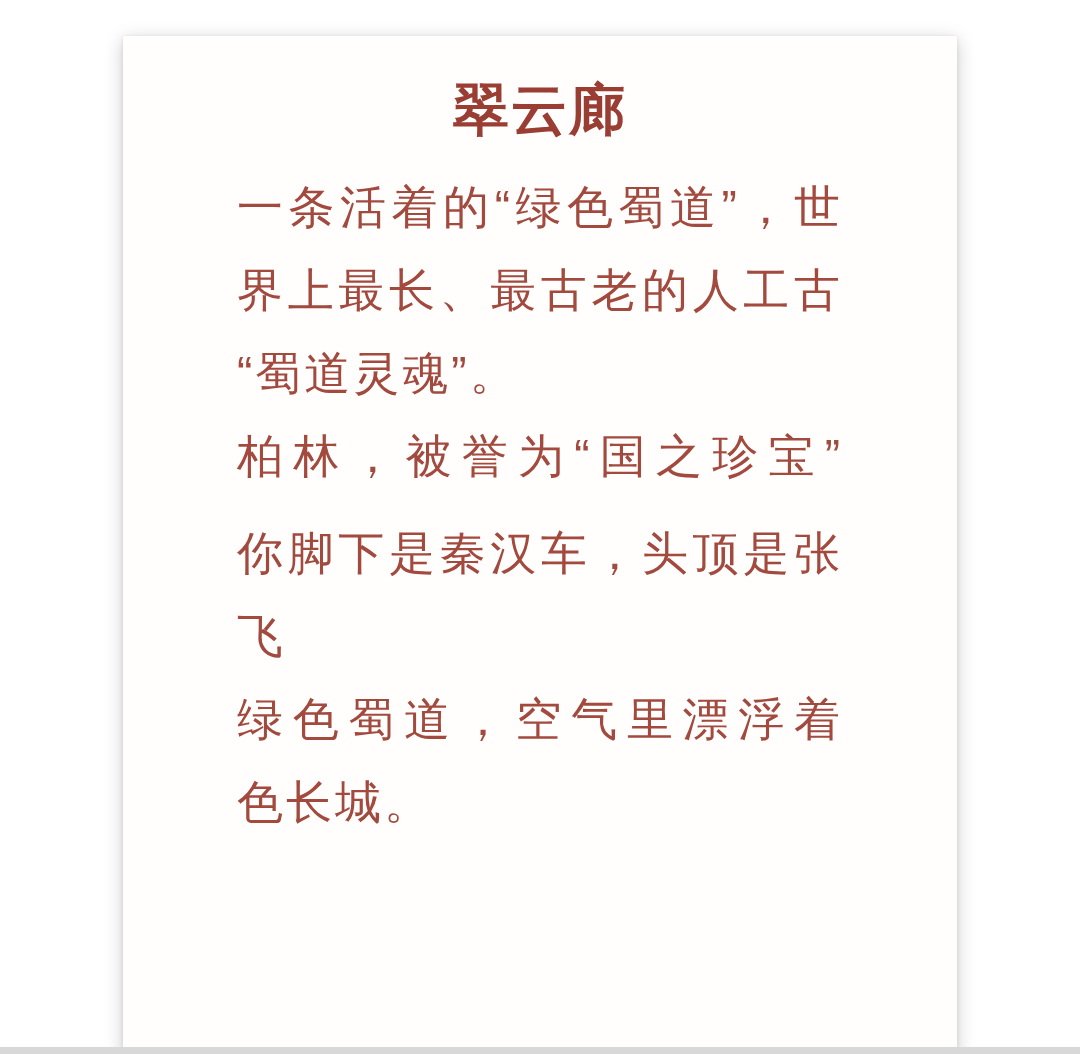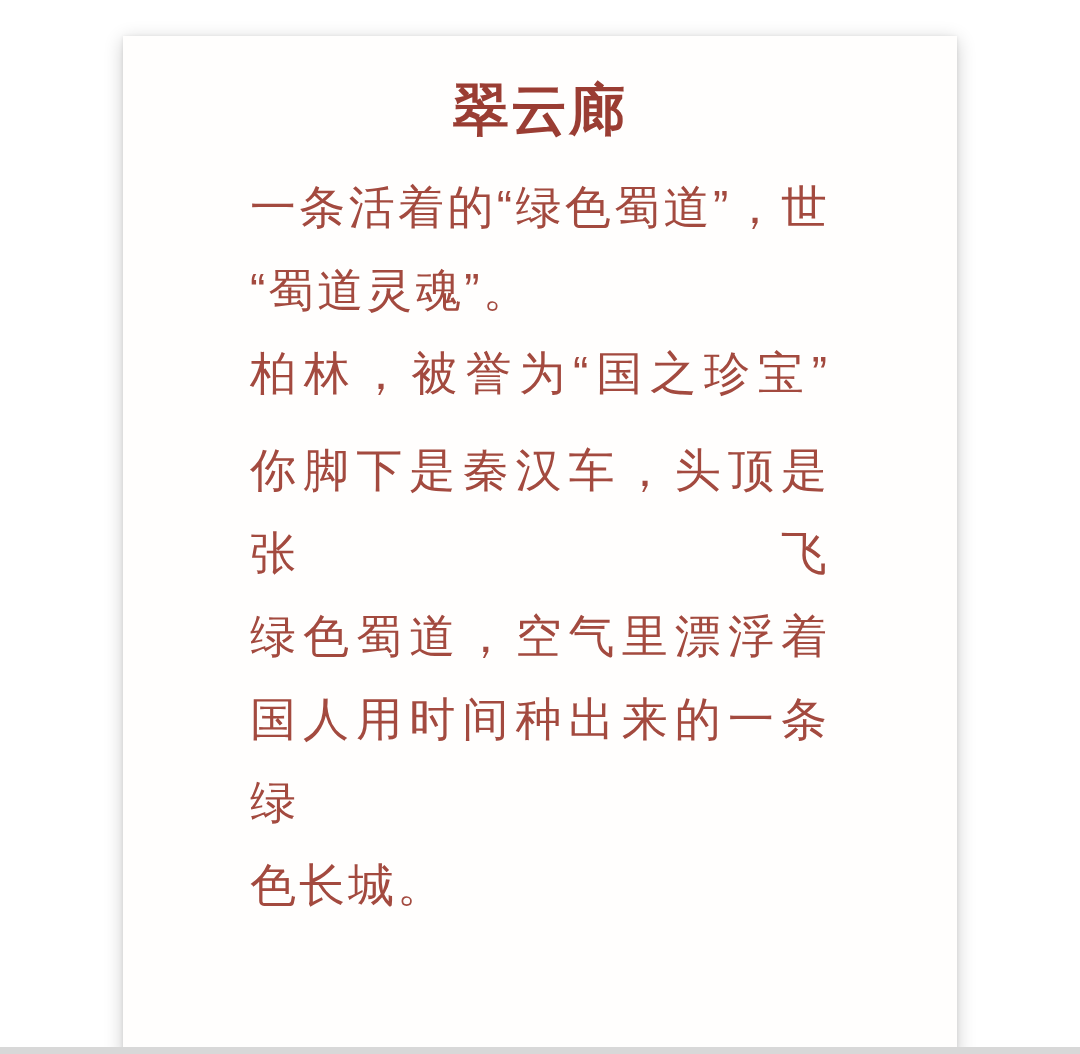--- a/index.html
+++ b/index.html
@@ -28,21 +28,21 @@
   .title {
     color: var(--title-color, #9a3d33);
     font-size: 56px;
     font-weight: bold;
     text-align: center;
     line-height: 68px;
     letter-spacing: 2px;
     margin: 0 0 22px 0;
   }
   .paragraph {
-    margin: 13px;
+    margin: 0;
   }
   .paragraph + .paragraph {
     margin-top: 14px;
   }
   .line {
     color: var(--body-color, #a34a3f);
     font-size: 46px;
     line-height: 83px;
     letter-spacing: 3px;
     white-space: nowrap;
@@ -64,25 +64,25 @@
   }
 </style>
 </head>
 <body style="--page-bg: #ffffff; --card-bg: #fffefd; --title-color: #9a3d33; --body-color: #a34a3f; --strip-color: #d8d8d8;">
 
 <div class="card">
   <h1 class="title">翠云廊</h1>
   <div id="body-container">
       <div class="paragraph">
         <div class="line fill">一条活着的“绿色蜀道”，世</div>
+        <div class="line fill">界上最长、最古老的人工古</div>
         <div class="line">“蜀道灵魂”。</div>
         <div class="line fill">柏林，被誉为“国之珍宝”</div>
       </div>
       <div class="paragraph">
         <div class="line fill">你脚下是秦汉车，头顶是张飞</div>
         <div class="line fill">绿色蜀道，空气里漂浮着</div>
-        <div class="line fill">国人用时间种出来的一条绿</div>
         <div class="line">色长城。</div>
       </div>
     </div>
 </div>
 
 <div class="bottom-strip"></div>
 
 </body></html>

